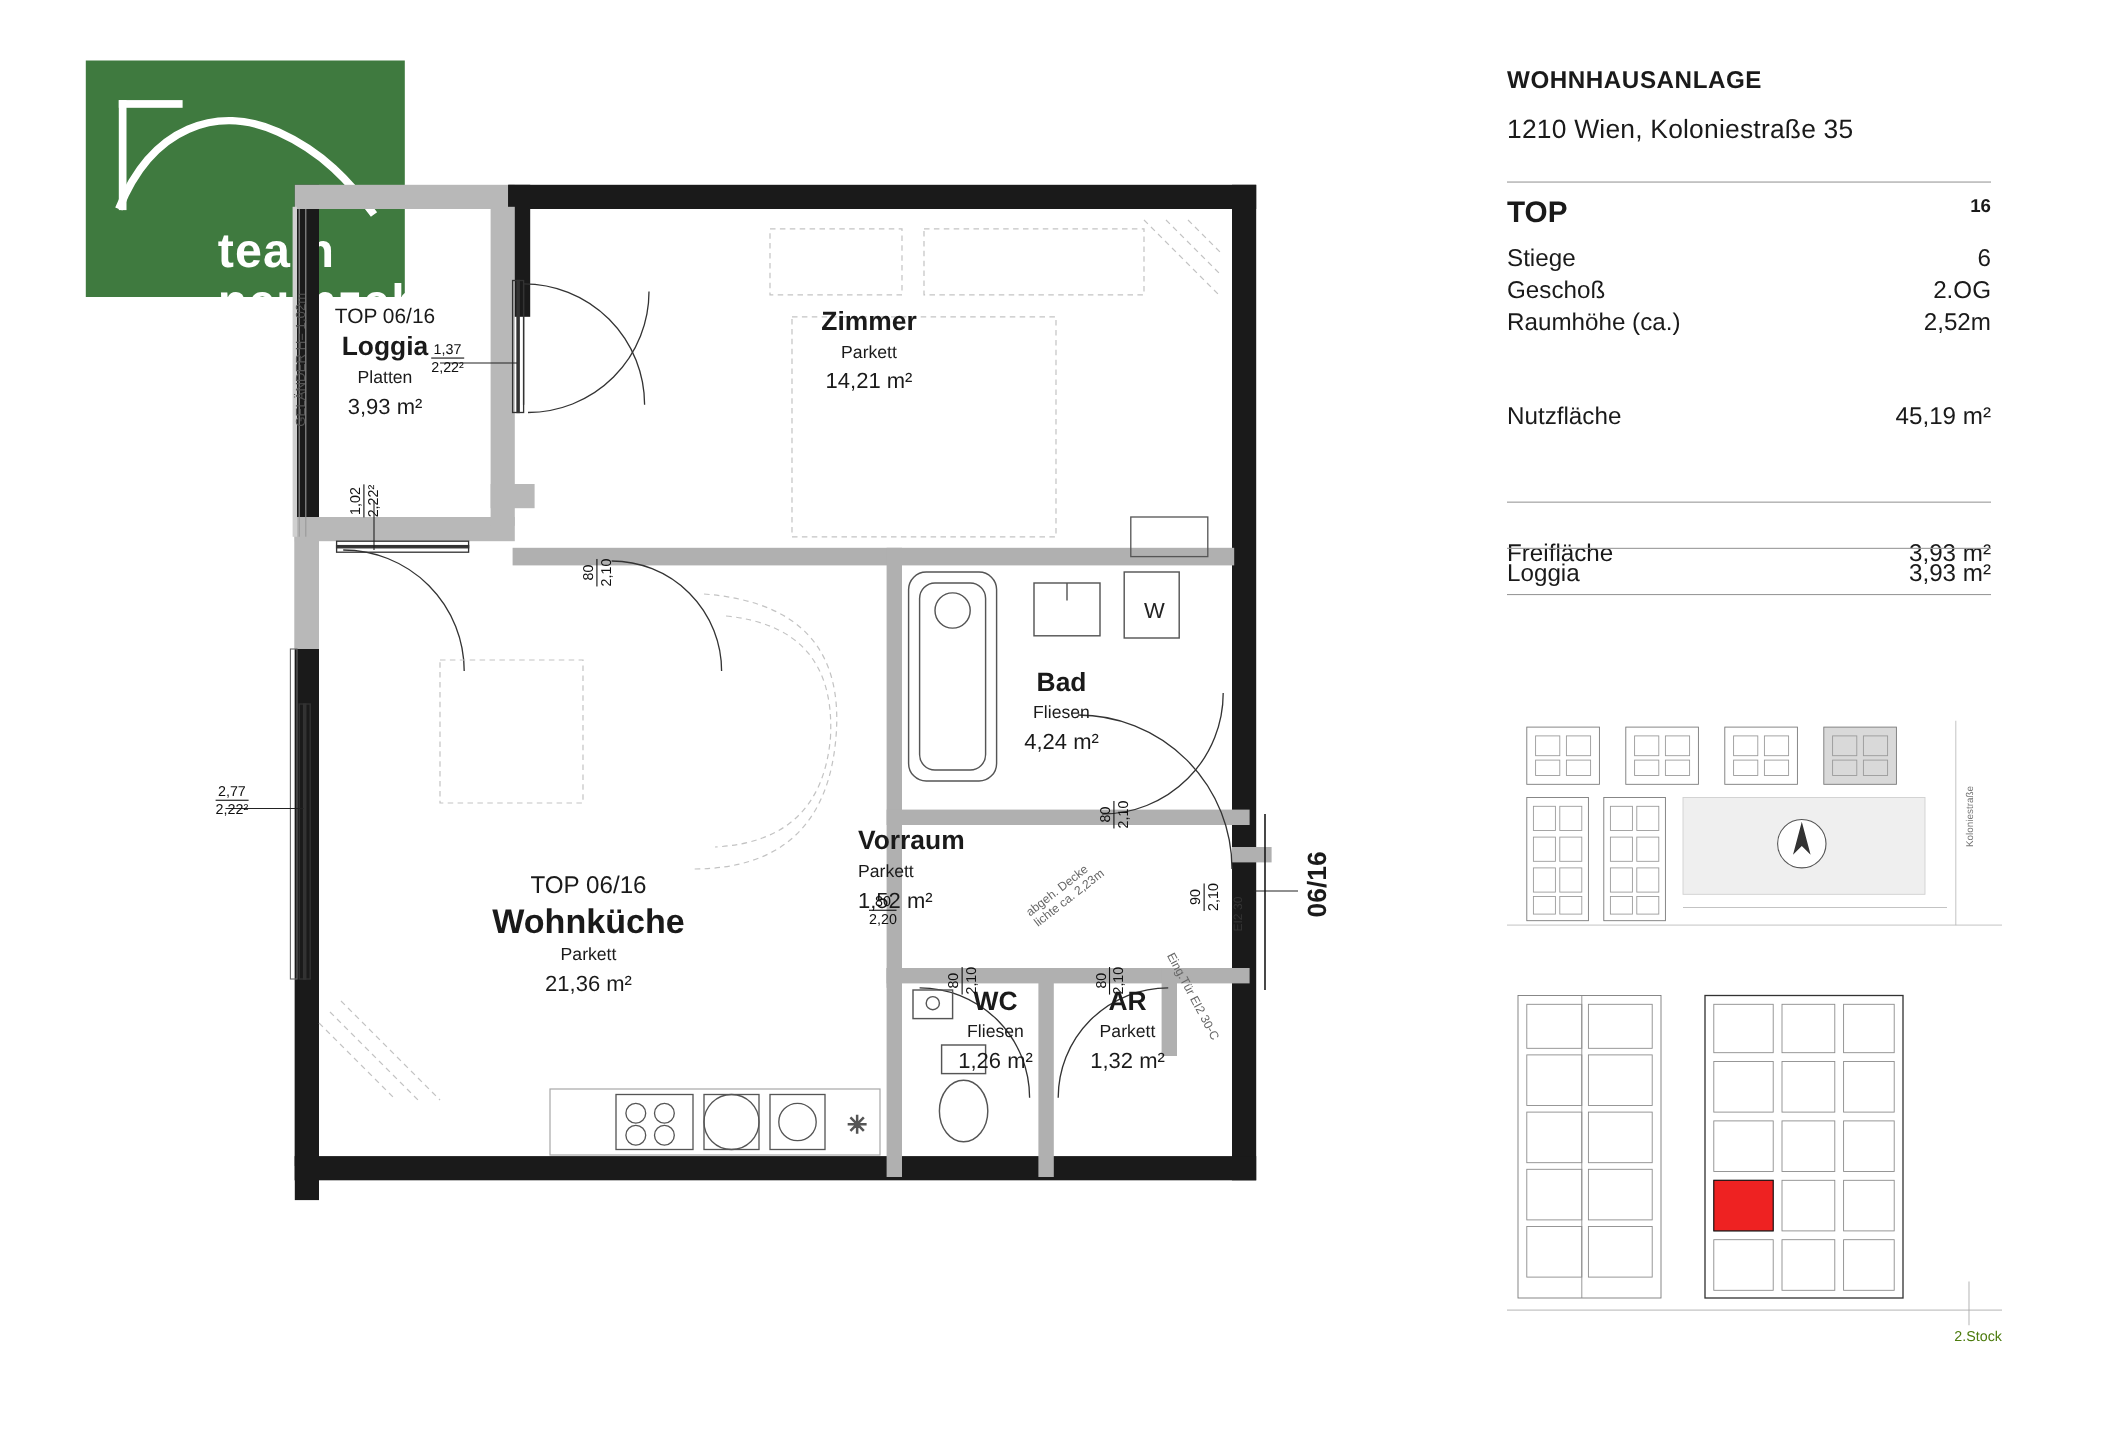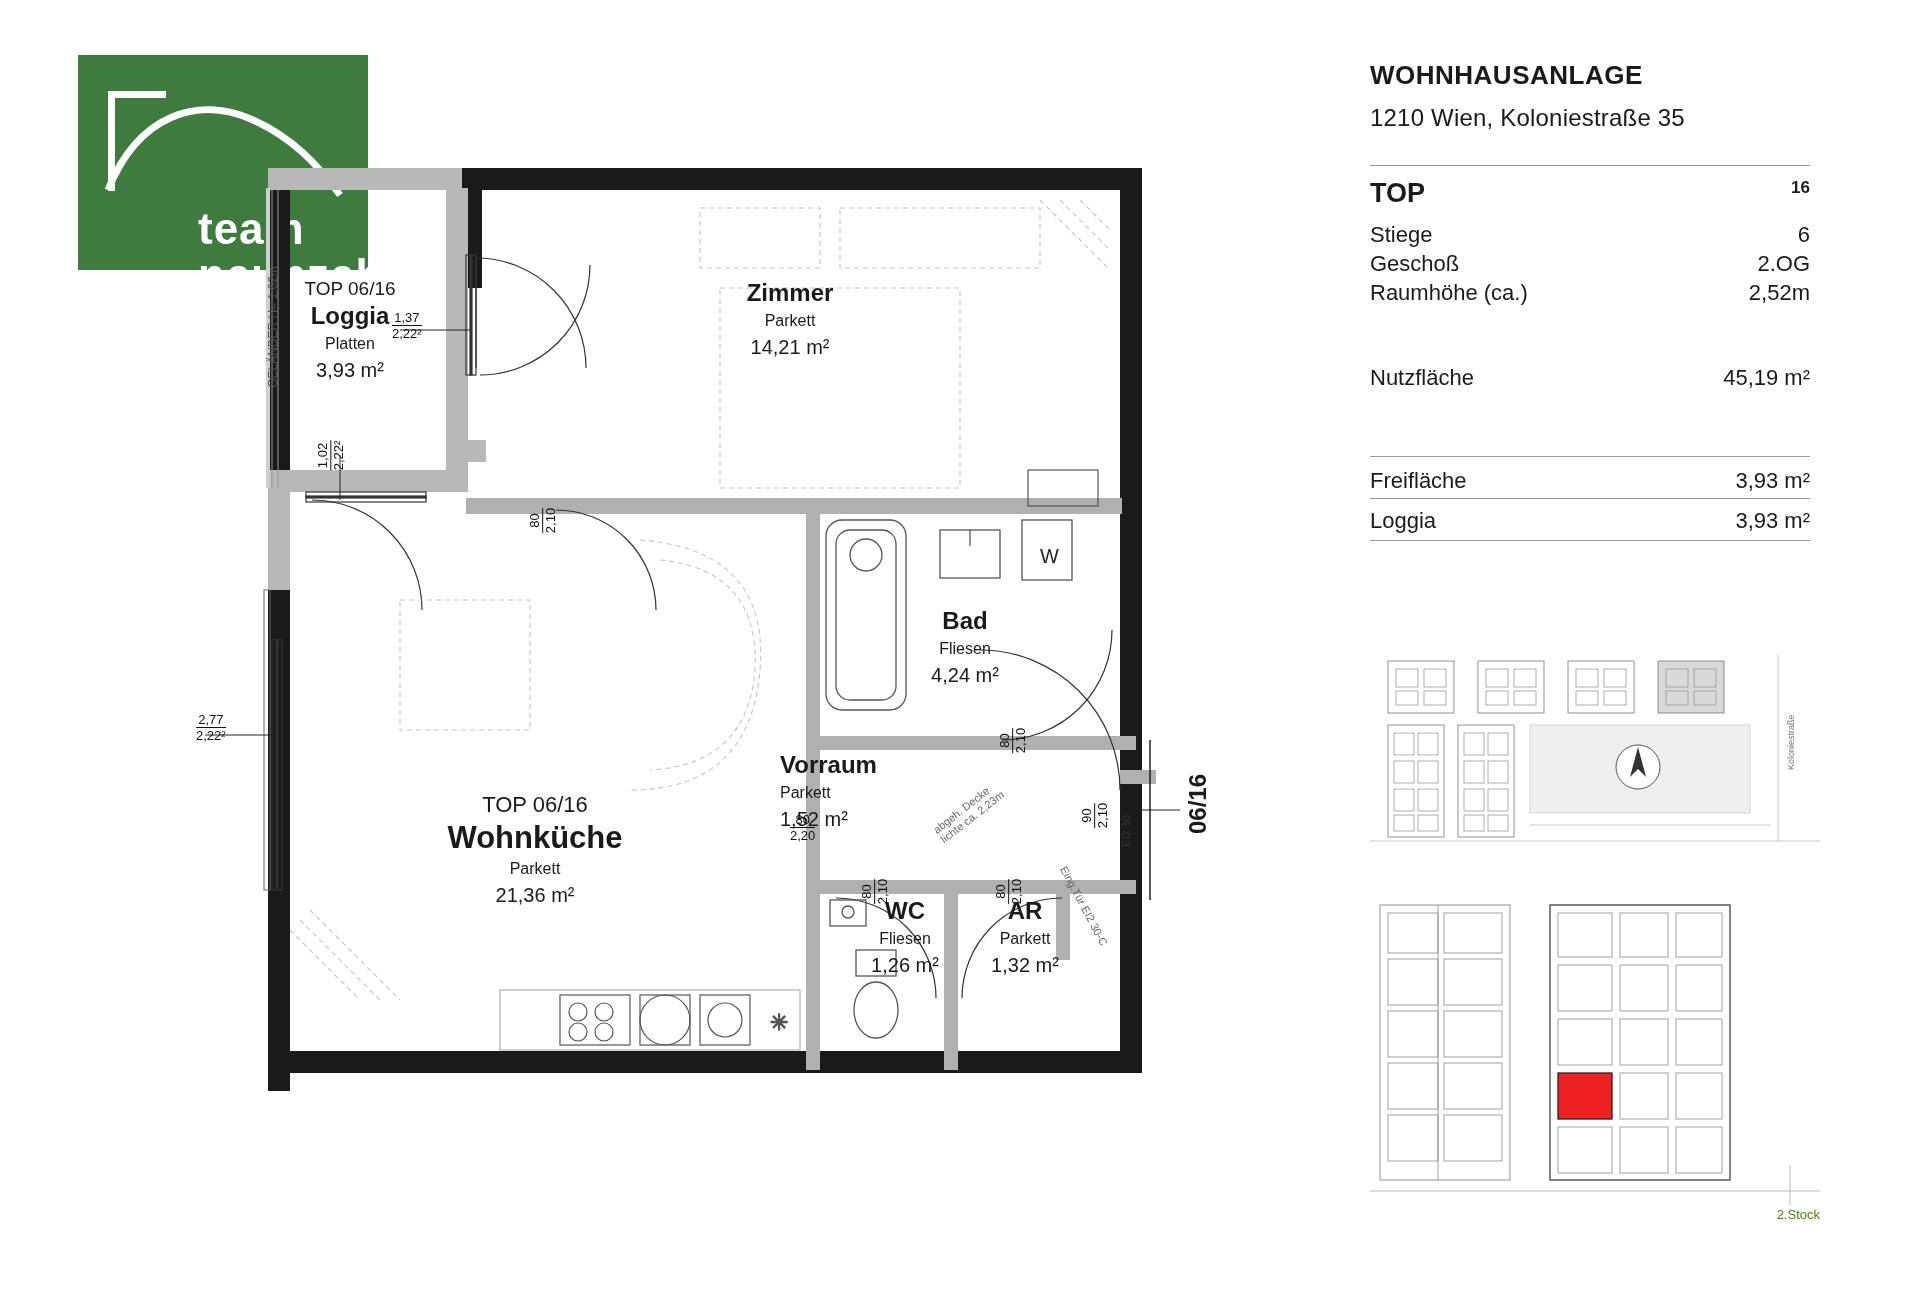--- a/index.html
+++ b/index.html
@@ -48,21 +48,21 @@
   .dimtxt .bot { display:block; border-top:1px solid #111; }
   .rot90 { transform:rotate(-90deg); transform-origin:center center; }
 
   .smalltxt { position:absolute; font-size:12px; color:#222; white-space:nowrap; }
 
   
   #panel { position:absolute; left:1355px; top:0; width:565px; height:1303px; }
 
   .p-title {
     position:absolute; left:15px; top:60px;
-    font-size:26px; font-weight:700; letter-spacing:0.5px;
+    font-size:22px; font-weight:700; letter-spacing:0.5px;
   }
   .p-sub {
     position:absolute; left:15px; top:104px;
     font-size:24px; letter-spacing:0.2px;
   }
 
   .hr { position:absolute; left:15px; width:440px; height:1px; background:#9a9a9a; }
 
   .rowline { position:absolute; left:15px; width:440px; height:30px; }
   .rowline .k { position:absolute; left:0; top:0; font-size:22px; }
@@ -358,21 +358,21 @@
     <span class="v">2,52m</span>
   </div>
 
   <div class="rowline" style="top:365px;">
     <span class="k">Nutzfläche</span>
     <span class="v">45,19 m²</span>
   </div>
 
   <div class="hr" style="top:456px;"></div>
 
-  <div class="rowline" style="top:468px;">
+  <div class="rowline" style="top:490px;">
     <span class="k">Freifläche</span>
     <span class="v">3,93 m²</span>
   </div>
 
   <div class="hr" style="top:498px;"></div>
 
   <div class="rowline" style="top:508px;">
     <span class="k">Loggia</span>
     <span class="v">3,93 m²</span>
   </div>

